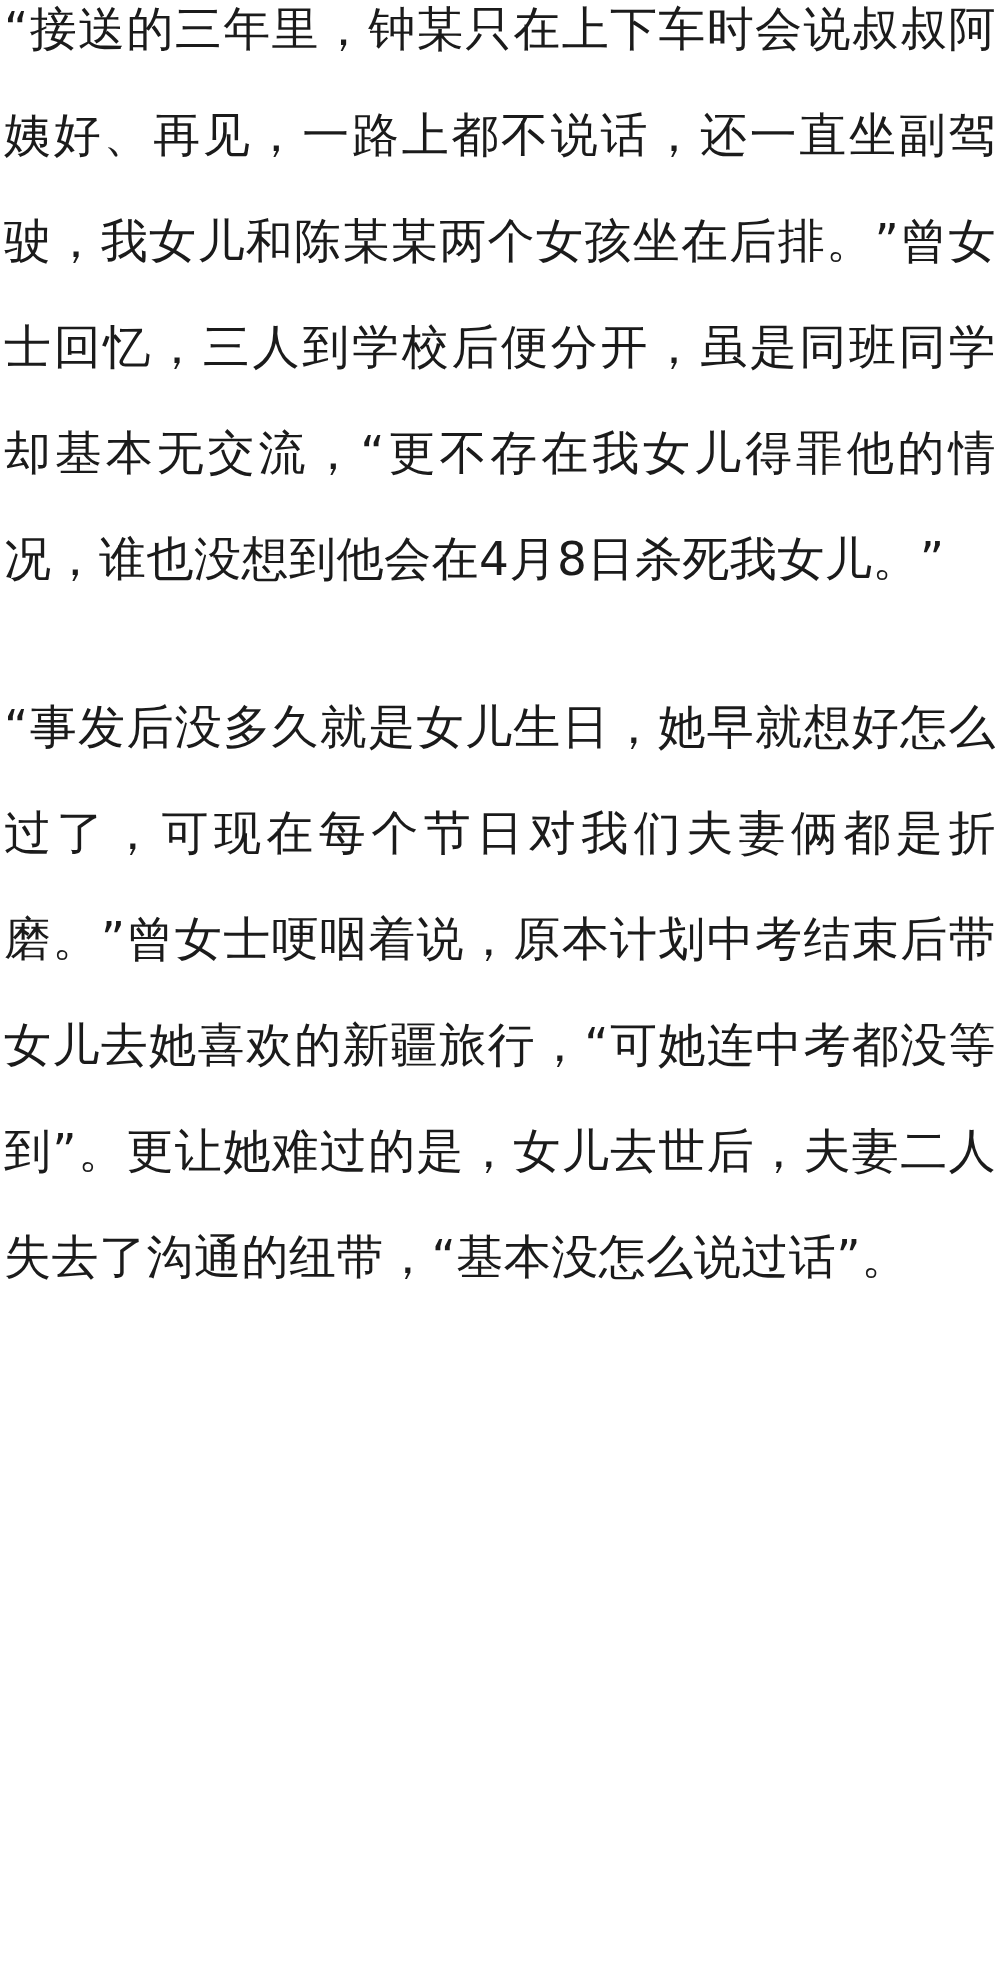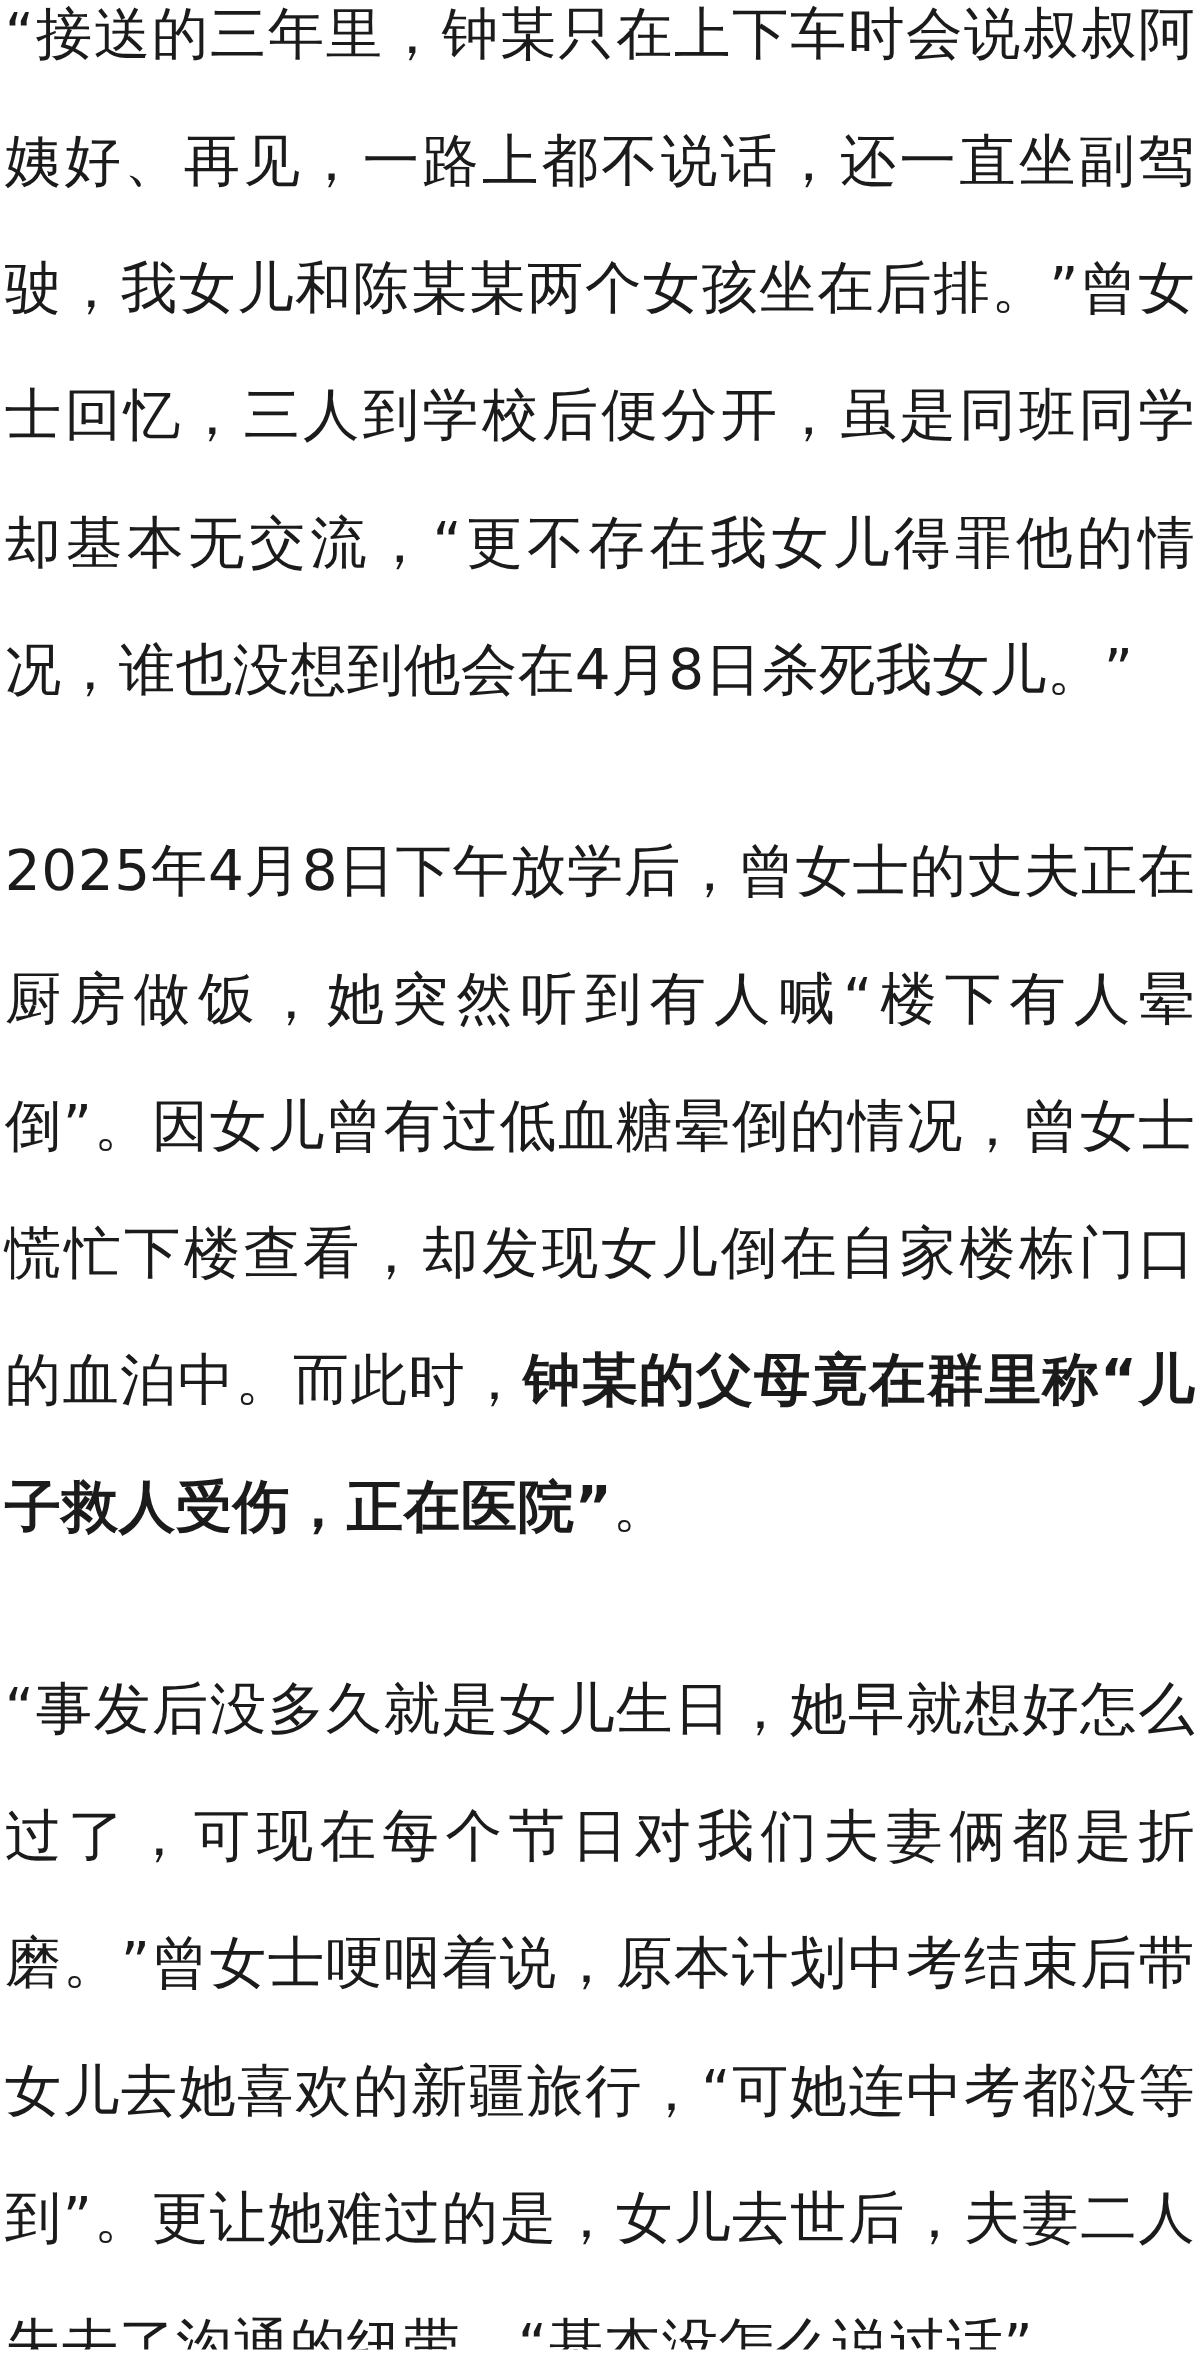--- a/index.html
+++ b/index.html
@@ -39,15 +39,14 @@
   }
   .seg-bold {
     font-weight: bold;
   }
 </style>
 </head>
 <body style="background: rgb(255, 255, 255);">
 
 <div class="article" id="article-body" style="color: rgb(27, 27, 27);">
     <p class="paragraph"><span class="seg-normal">“接送的三年里，钟某只在上下车时会说叔叔阿姨好、再见，一路上都不说话，还一直坐副驾驶，我女儿和陈某某两个女孩坐在后排。”曾女士回忆，三人到学校后便分开，虽是同班同学却基本无交流，“更不存在我女儿得罪他的情况，谁也没想到他会在4月8日杀死我女儿。”</span></p>
-    <p class="paragraph"><span class="seg-normal">2025年4月8日下午放学后，曾女士的丈夫正在厨房做饭，她突然听到有人喊“楼下有人晕倒”。因女儿曾有过低血糖晕倒的情况，曾女士慌忙下楼查看，却发现女儿倒在自家楼栋门口的血泊中。而此时，</span><span class="seg-bold">钟某的父母竟在群里称“儿子救人受伤，正在医院”</span><span class="seg-normal">。</span></p>
     <p class="paragraph"><span class="seg-normal">“事发后没多久就是女儿生日，她早就想好怎么过了，可现在每个节日对我们夫妻俩都是折磨。”曾女士哽咽着说，原本计划中考结束后带女儿去她喜欢的新疆旅行，“可她连中考都没等到”。更让她难过的是，女儿去世后，夫妻二人失去了沟通的纽带，“基本没怎么说过话”。</span></p>
   </div>
 
 </body></html>

